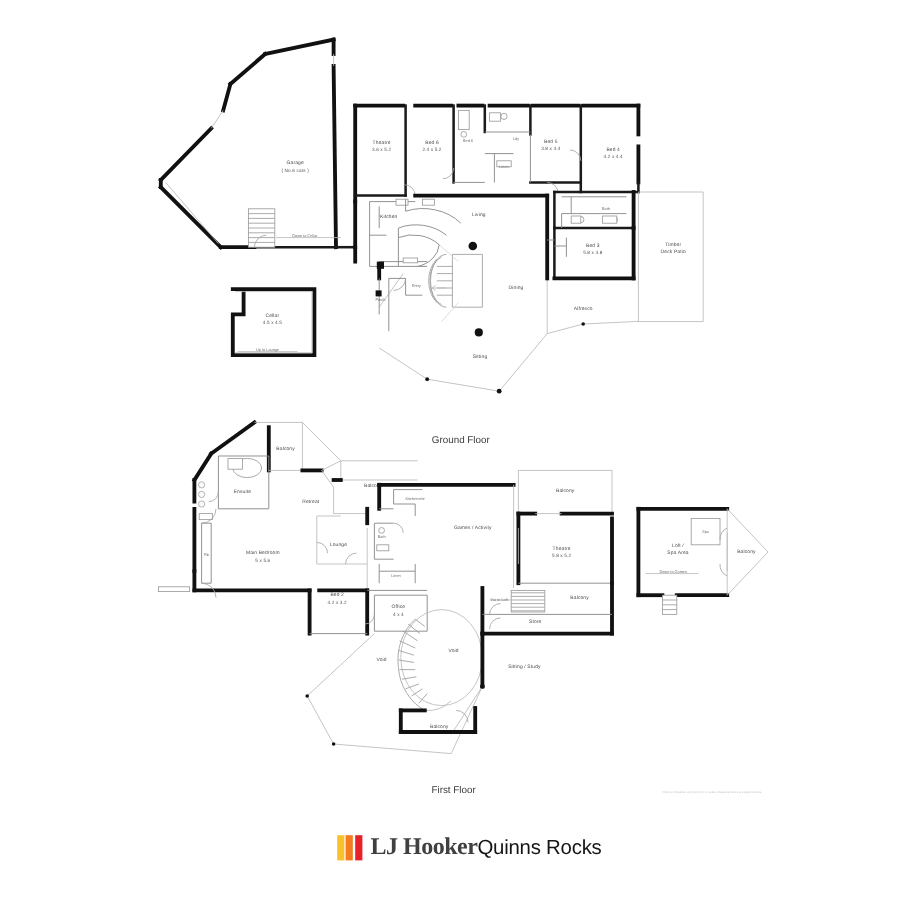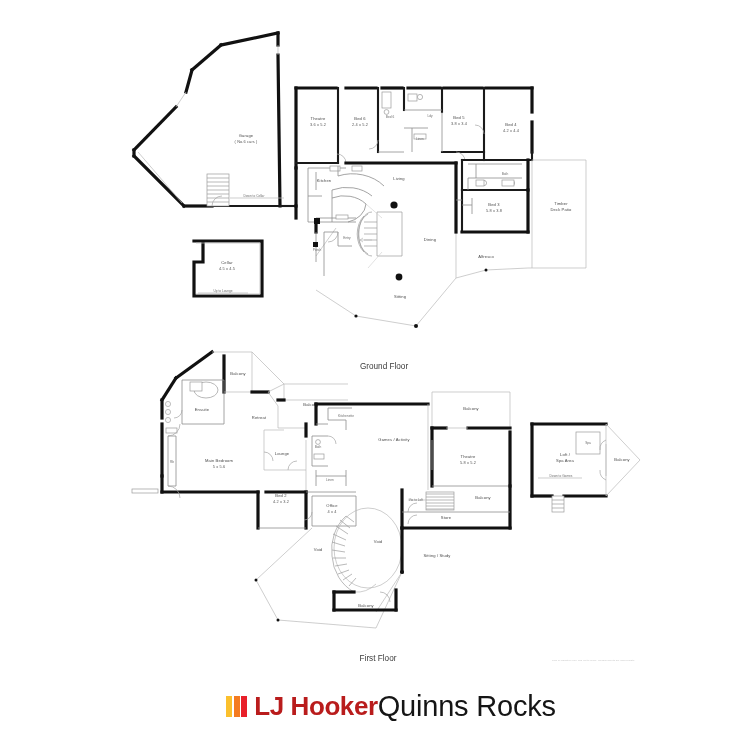--- a/index.html
+++ b/index.html
@@ -88,31 +88,31 @@
     gap: 1.5px;
     height: 21px;
     align-items: stretch;
   }
   #lj-bars i {
     display: block;
     width: 6px;
     height: 21px;
   }
   #lj-wordmark {
-    font-family: Liberation Sans, sans-serif;
+    font-family: Liberation Serif, serif;
     font-weight: 700;
-    font-size: 26px;
-    color: #b91c1c;
+    font-size: 20px;
+    color: #404040;
     letter-spacing: -0.4px;
     line-height: 1;
   }
   #office-name {
     font-family: "Liberation Sans", sans-serif;
     font-weight: 400;
-    font-size: 29px;
+    font-size: 17px;
     color: #151515;
     letter-spacing: -0.2px;
     line-height: 1;
   }
   #disclaimer {
     position: absolute;
     left: 536px;
     top: 659px;
     width: 160px;
     font-family: "Liberation Sans", sans-serif;

